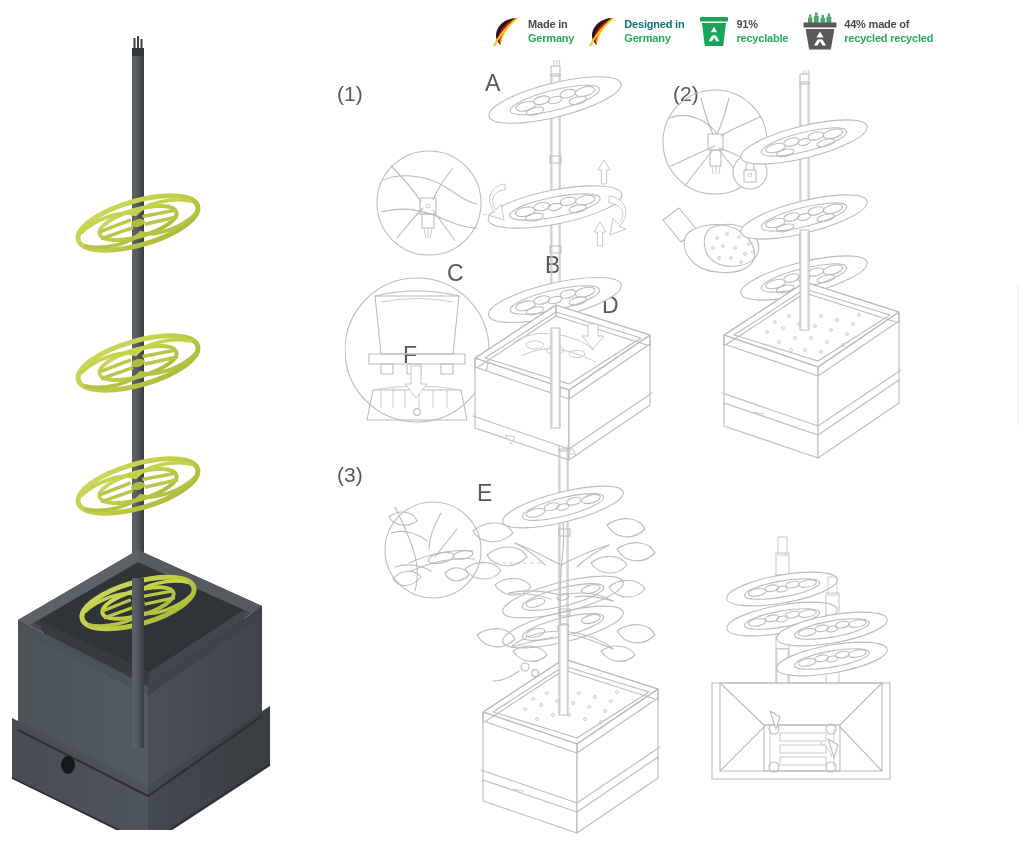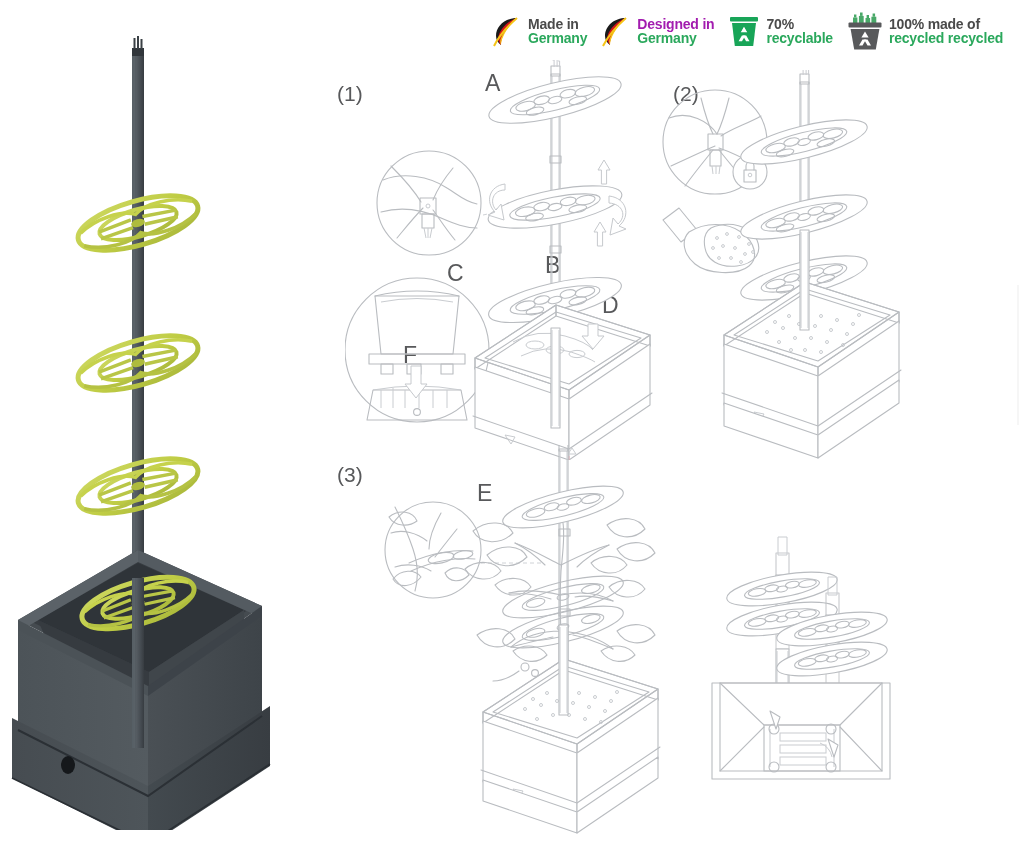--- a/index.html
+++ b/index.html
@@ -3,24 +3,24 @@
 <meta charset="utf-8">
 <style>
   html,body{margin:0;padding:0;background:#ffffff;}
   body{width:1024px;height:844px;overflow:hidden;font-family:"Liberation Sans",sans-serif;}
   #page{position:relative;width:1024px;height:844px;background:#ffffff;}
 
   
   .badge-bar{position:absolute;top:8px;left:492px;width:532px;height:46px;display:flex;align-items:center;gap:14px;}
   .badge{display:flex;align-items:center;gap:6px;}
   .badge-ico{flex:0 0 auto;display:block;}
-  .badge-text{font-size:14px;line-height:14px;font-weight:bold;letter-spacing:-0.2px;white-space:nowrap;}
+  .badge-text{font-size:11px;line-height:14px;font-weight:bold;letter-spacing:-0.2px;white-space:nowrap;}
   .badge-text .l1{color:#4a4a4a;display:block;}
   .badge-text .l2{color:#2aa85c;display:block;}
-  .badge-text .g1{color:#a21caf;display:block;}
+  .badge-text .g1{color:#0f766e;display:block;}
   .badge-text .g2{color:#2aa85c;display:block;}
 
   
   .hero{position:absolute;left:0;top:18px;width:310px;height:812px;}
 
   
   .panel{position:absolute;left:315px;top:60px;width:709px;height:784px;}
   .steplabel{position:absolute;font-size:21px;color:#58595b;font-family:"Liberation Sans",sans-serif;}
   .letter{position:absolute;font-size:23px;color:#58595b;font-family:"Liberation Sans",sans-serif;}
 
@@ -75,21 +75,21 @@
         <svg width="32" height="34" viewBox="0 0 32 34">
           <rect x="2" y="3" width="28" height="4.5" rx="1" fill="#18a558"></rect>
           <path d="M4 9 L28 9 L25.2 32 L6.8 32 Z" fill="#18a558"></path>
           <path d="M16 12.6 L19.4 18.4 L12.6 18.4 Z" fill="#ffffff"></path>
           <path d="M10.6 27.2 L13.9 21.5 L17.3 21.5 L14 27.2 Z" fill="#ffffff"></path>
           <path d="M21.5 27.2 L18.2 21.5 L14.8 21.5 L18.1 27.2 Z" fill="#ffffff"></path>
           <path d="M16 11 L20.6 19 L11.4 19 Z" fill="none" stroke="#18a558" stroke-width="1.1"></path>
         </svg>
       </span>
       <span class="badge-text">
-        <span class="l1">70%</span>
+        <span class="l1">91%</span>
         <span class="l2">recyclable</span>
       </span>
     </div>
 
     <div class="badge">
       <span class="badge-ico">
         <svg width="36" height="38" viewBox="0 0 36 38">
           <g fill="#49a868">
             <path d="M7 2.5 h2.4 v3 h-2.4z"></path>
               <path d="M6 5.5 h4.4 v6 h-4.4z"></path>
@@ -101,21 +101,21 @@
               <path d="M24.4 4.7 h4.9 v6.8 h-4.9z"></path>
           </g>
           <rect x="1.5" y="10.5" width="33" height="5" rx="1" fill="#58595b"></rect>
           <path d="M3.6 17 L32.4 17 L28.8 37.5 L7.2 37.5 Z" fill="#58595b"></path>
           <path d="M18 19.4 L21.6 25.6 L14.4 25.6 Z" fill="#ffffff"></path>
           <path d="M12 33.4 L15.5 27.5 L19 27.5 L15.5 33.4 Z" fill="#ffffff"></path>
           <path d="M24 33.4 L20.5 27.5 L17 27.5 L20.5 33.4 Z" fill="#ffffff"></path>
         </svg>
       </span>
       <span class="badge-text">
-        <span class="l1">100% made of</span>
+        <span class="l1">44% made of</span>
         <span class="l2">recycled recycled</span>
       </span>
     </div>
   </div>
 
   <div class="hero">
     <svg width="310" height="812" viewBox="0 0 310 812">
       <defs>
         <linearGradient id="poleG" x1="0" y1="0" x2="1" y2="0">
           <stop offset="0" stop-color="#3c4247"></stop>

